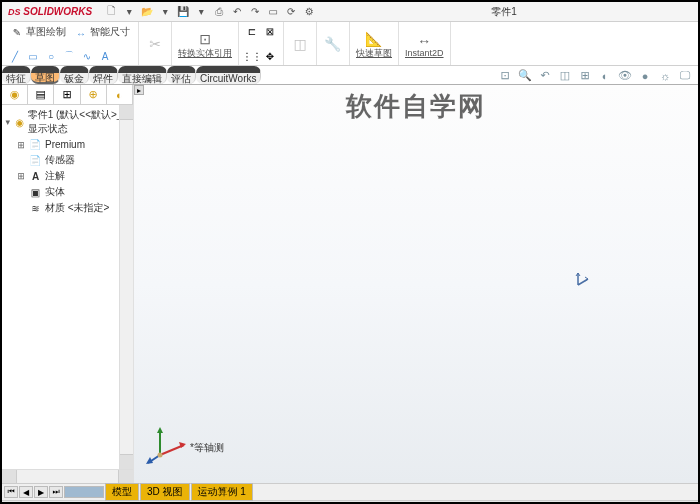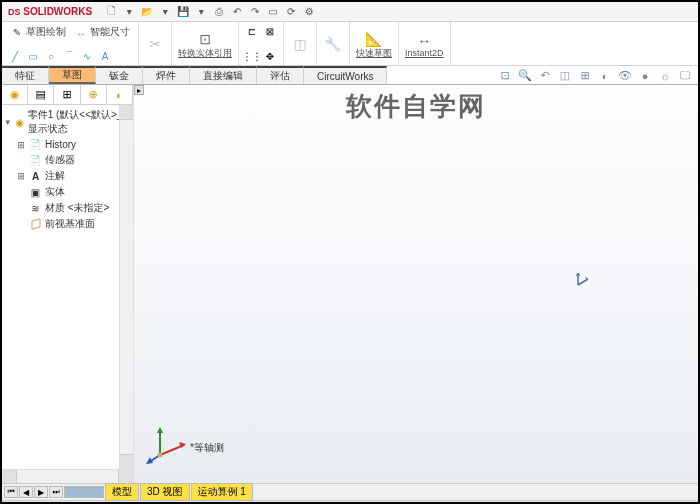--- a/index.html
+++ b/index.html
@@ -1,36 +1,36 @@
 <!DOCTYPE html>
 <html><head>
 <meta charset="utf-8">
 <style>
 * { margin: 0; padding: 0; box-sizing: border-box; font-family: "Microsoft YaHei", Arial, sans-serif; }
 body { width: 700px; height: 504px; background: #fff; font-size: 10px; position: relative; overflow: hidden; border: 2px solid #000; }
 
 .titlebar { height: 20px; background: #f5f5f5; display: flex; align-items: center; padding: 0 6px; border-bottom: 1px solid #d0d0d0; }
-.sw-logo { color: #c8102e; font-weight: bold; font-size: 10px; }
+.sw-logo { color: #c8102e; font-weight: bold; font-size: 10px; font-style: italic; }
 .sw-logo .ds { font-size: 9px; }
 .qat { display: flex; gap: 4px; margin-left: 12px; align-items: center; }
 .qat-btn { width: 14px; height: 14px; display: flex; align-items: center; justify-content: center; font-size: 10px; color: #555; }
 .title-center { flex: 1; text-align: center; font-size: 10px; color: #333; }
 
 .ribbon { height: 44px; background: #fff; border-bottom: 1px solid #d0d0d0; display: flex; align-items: stretch; }
 .ribbon-group { border-right: 1px solid #e0e0e0; padding: 2px 6px; display: flex; flex-direction: column; justify-content: space-between; }
 .rg-row { display: flex; gap: 4px; align-items: center; }
 .rg-btn { display: flex; align-items: center; gap: 2px; font-size: 10px; color: #444; padding: 1px 2px; }
 .rg-ico { width: 14px; height: 14px; display: inline-flex; align-items: center; justify-content: center; }
 .ribbon-big { display: flex; flex-direction: column; align-items: center; justify-content: center; padding: 2px 6px; border-right: 1px solid #e0e0e0; }
 .rbig-ico { width: 20px; height: 20px; display: flex; align-items: center; justify-content: center; font-size: 14px; color: #666; }
 .rbig-ico.disabled { opacity: 0.4; }
 .rbig-lbl { font-size: 9px; color: #555; text-align: center; line-height: 1.1; text-decoration: underline; }
 
 .tabs { height: 19px; background: #fff; display: flex; border-bottom: 1px solid #b0b0b0; position: relative; }
-.tab { padding: 2px 13px; font-size: 10px; color: #333; border-right: 1px solid #d0d0d0; display: flex; align-items: center; background: #f0f0f0; border-top: 2px solid #404040; }
+.tab { padding: 2px 4px; font-size: 10px; color: #333; border-right: 1px solid #d0d0d0; display: flex; align-items: center; background: #f0f0f0; border-top: 7px solid #404040; border-radius: 7px; }
 .tab.active { background: #fdba74; border-bottom: 2px solid #666; }
 .hud { position: absolute; right: 6px; top: 0; display: flex; gap: 6px; align-items: center; height: 19px; }
 .hud-btn { width: 14px; height: 14px; font-size: 11px; color: #78909c; display: flex; align-items: center; justify-content: center; }
 
 .work { display: flex; height: 398px; }
 
 .fm { width: 132px; background: #fff; border-right: 1px solid #e0e0e0; display: flex; flex-direction: column; }
 .fm-tabs { height: 20px; border-bottom: 1px solid #d0d0d0; display: flex; }
 .fm-tab { flex: 1; display: flex; align-items: center; justify-content: center; border-right: 1px solid #d0d0d0; }
 .fm-tab svg, .fm-tab span { font-size: 11px; }
@@ -56,21 +56,21 @@
 .origin-3d svg { width: 16px; height: 16px; }
 .viewport-collapse { position: absolute; top: 0; left: 0; width: 10px; height: 10px; background: #e0e0e0; border: 1px solid #aaa; display: flex; align-items: center; justify-content: center; font-size: 8px; }
 
 .watermark { position: absolute; top: 4px; left: 50%; transform: translateX(-50%); pointer-events: none; text-align: right; }
 .wm1 { font-size: 26px; font-weight: bold; color: rgba(0,0,0,0.6); letter-spacing: 2px; text-shadow: 0 0 2px rgba(255,255,255,0.5); }
 .wm2 { font-size: 10px; color: rgba(0,0,0,0.4); letter-spacing: 3px; }
 
 .bottom-tabs { height: 17px; background: #f0f0f0; border-top: 1px solid #ccc; display: flex; align-items: center; padding-left: 2px; }
 .bt-ctrl { width: 14px; height: 12px; border: 1px solid #bbb; margin-right: 1px; display: flex; align-items: center; justify-content: center; font-size: 8px; background: #e8e8e8; }
 .bt-space { width: 40px; height: 12px; border: 1px solid #bbb; background: #9fb9d0; margin-right: 1px; }
-.bt-tab { padding: 1px 6px; font-size: 10px; border: 1px solid #bbb; background: #fde047; margin-right: 1px; }
+.bt-tab { padding: 1px 6px; font-size: 10px; border: 1px solid #bbb; background: #eab308; margin-right: 1px; }
 
 .status { height: 15px; background: #e8e8e8; border-top: 1px solid #ccc; display: flex; align-items: center; padding: 0 4px; font-size: 10px; color: #333; }
 </style>
 </head>
 <body>
 
 <div class="titlebar">
   <span class="sw-logo"><span class="ds">DS</span> <span>SOLIDWORKS</span></span>
   <div class="qat">
     <span class="qat-btn">🗋</span>
@@ -79,20 +79,21 @@
     <span class="qat-btn">▾</span>
     <span class="qat-btn">💾</span>
     <span class="qat-btn">▾</span>
     <span class="qat-btn">⎙</span>
     <span class="qat-btn">↶</span>
     <span class="qat-btn">↷</span>
     <span class="qat-btn">▭</span>
     <span class="qat-btn">⟳</span>
     <span class="qat-btn">⚙</span>
   </div>
+  <div class="title-center">零件1</div>
 </div>
 
 <div class="ribbon">
   <div class="ribbon-group">
     <div class="rg-row">
       <span class="rg-btn">
           <span class="rg-ico">✎</span>
           <span>草图绘制</span>
         </span>
       <span class="rg-btn">
@@ -187,50 +188,41 @@
     <div class="fm-tree">
       <div class="tree-node">
         <span class="tree-exp">▾</span>
         <span class="tree-ico" style="color:#d4a017">◉</span>
         <span>零件1 (默认&lt;&lt;默认&gt;_显示状态</span>
       </div>
       <div class="tree-child">
         <div class="tree-node">
             <span class="tree-exp">⊞</span>
             <span class="tree-ico">📄</span>
-            <span>History</span>
+            <span>Premium</span>
           </div>
         <div class="tree-node">
             <span class="tree-exp"></span>
             <span class="tree-ico">📄</span>
             <span>传感器</span>
           </div>
         <div class="tree-node">
             <span class="tree-exp">⊞</span>
             <span class="tree-ico" style="font-weight:bold">A</span>
             <span>注解</span>
           </div>
         <div class="tree-node">
             <span class="tree-exp"></span>
             <span class="tree-ico">▣</span>
             <span>实体</span>
           </div>
         <div class="tree-node">
             <span class="tree-exp"></span>
             <span class="tree-ico">≋</span>
             <span>材质 &lt;未指定&gt;</span>
-          </div>
-        <div class="tree-node">
-            <span class="tree-exp"></span>
-            <span class="tree-ico plane-ico">
-              <svg width="12" height="12" viewBox="0 0 12 12">
-                <path d="M2 3 L10 1 L10 9 L2 11 Z" fill="none" stroke="#c9a96e" stroke-width="1"></path>
-              </svg>
-            </span>
-            <span>前视基准面</span>
           </div>
       </div>
       <div class="fm-vscroll"></div>
     </div>
     <div class="fm-hscroll"></div>
   </div>
 
   <div class="viewport">
     <div class="viewport-collapse">▸</div>
     <div class="watermark">

